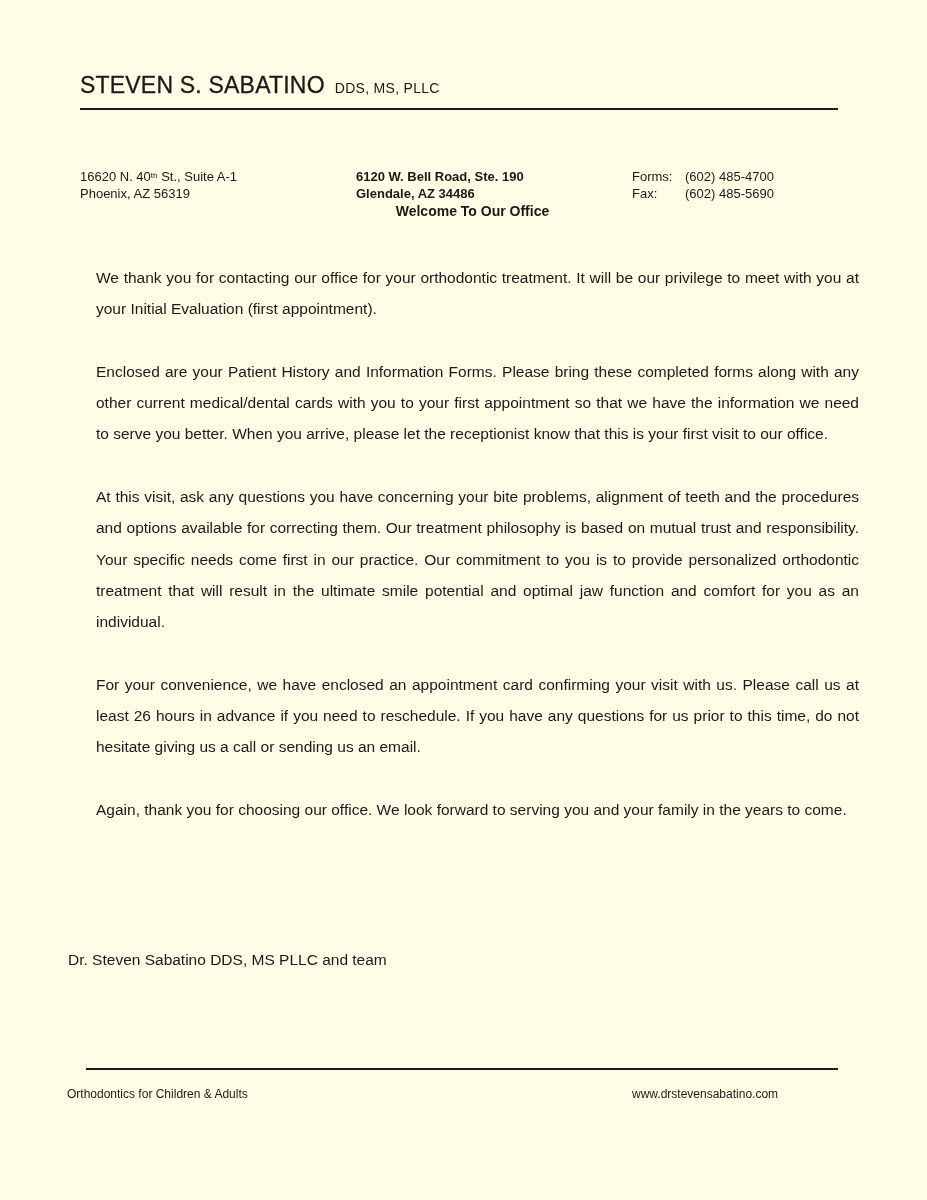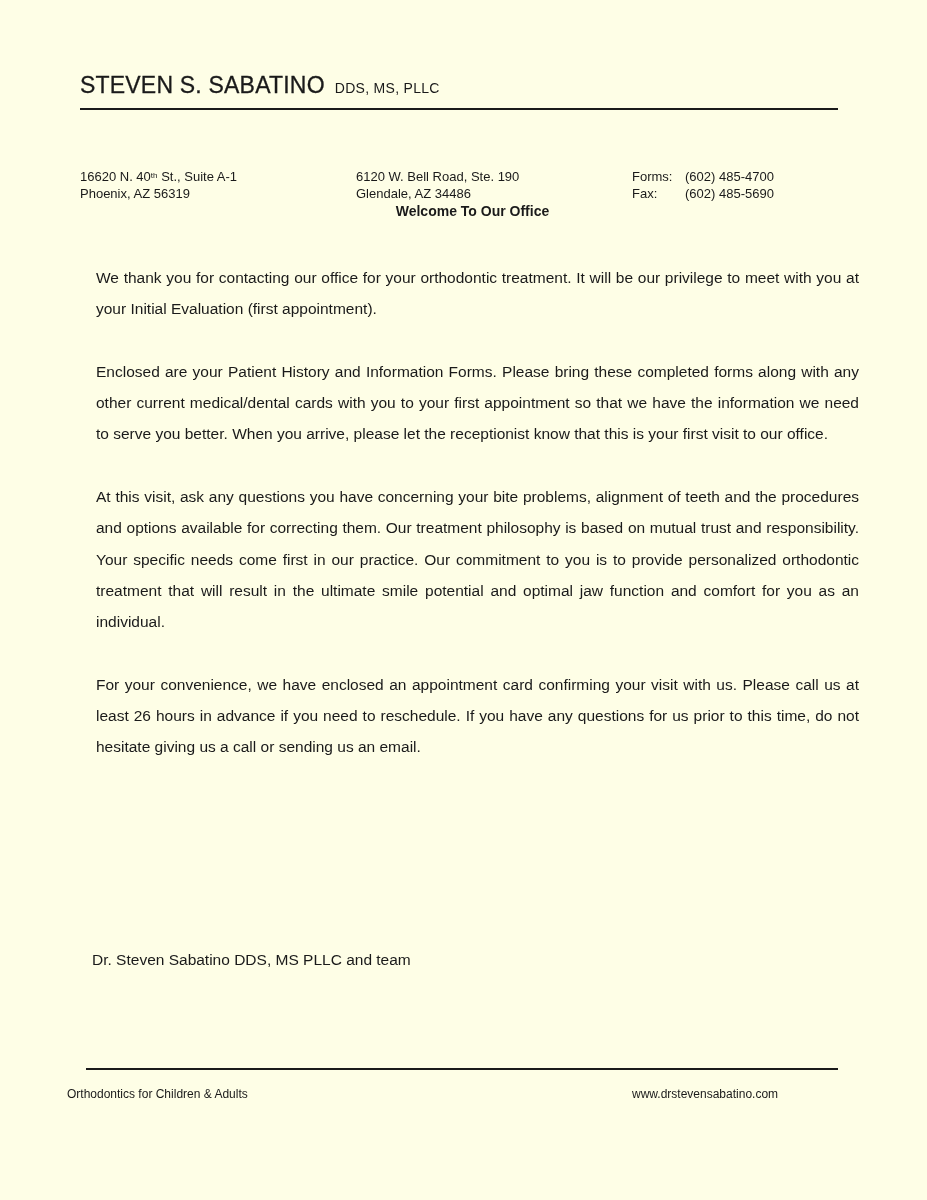--- a/index.html
+++ b/index.html
@@ -10,29 +10,29 @@
   .name {
     position: absolute; left: 80px; top: 72px; font-size: 23px; font-weight: normal;
     letter-spacing: 0.2px; -webkit-text-stroke: 0.3px #1a1a1a;
   }
   .name .creds { font-size: 14px; margin-left: 10px; letter-spacing: 0.3px; -webkit-text-stroke: 0; }
   .rule { position: absolute; height: 2px; background: #1a1a1a; }
   .rule.top { left: 80px; width: 758px; top: 108px; }
   .rule.bottom { left: 86px; width: 752px; top: 1068px; }
   .addr { position: absolute; top: 120px; font-size: 13px; line-height: 17px; margin-top: 48px; }
   .addr1 { left: 80px; }
-  .addr2 { left: 356px; }
+  .addr2 { left: 356px; font-weight: bold; }
   .contact { left: 632px; }
   .contact .lbl { display: inline-block; width: 53px; }
   sup { font-size: 8px; vertical-align: top; position: relative; top: -1px; }
   .title { position: absolute; top: 203px; left: 0; width: 919px; text-align: center; font-size: 14px; font-weight: bold; padding-left: 16px; }
   .title span { position: relative; left: -3px; }
   .body { position: absolute; left: 96px; width: 763px; top: 262px; font-size: 15.5px; line-height: 31.3px; text-align: justify; }
   .body p { margin: 0 0 31.3px 0; }
-  .sig { position: absolute; left: 92px; top: 951px; font-size: 15.5px; }
+  .sig { position: absolute; left: 68px; top: 951px; font-size: 15.5px; }
   .footer { position: absolute; top: 1087px; font-size: 12px; }
   .footer.left { left: 67px; }
   .footer.right { left: 632px; }
 </style>
 </head>
 <body>
 
 <div class="name">
   <span>STEVEN S. SABATINO</span><span class="creds">DDS, MS, PLLC</span>
 </div>
@@ -51,19 +51,20 @@
   <div><span class="lbl">Fax:</span><span>(602) 485-5690</span></div>
 </div>
 
 <div class="title"><span>Welcome To Our Office</span></div>
 
 <div class="body">
   <p>We thank you for contacting our office for your orthodontic treatment.  It will be our privilege to meet with you at your Initial Evaluation (first appointment).</p>
   <p>Enclosed are your Patient History and Information Forms.  Please bring these completed forms along with any other current medical/dental cards with you to your first appointment so that we have the information we need to serve you better.  When you arrive, please let the receptionist know that this is your first visit to our office.</p>
   <p>At this visit, ask any questions you have concerning your bite problems, alignment of teeth and the procedures and options available for correcting them.  Our treatment philosophy is based on mutual trust and responsibility.  Your specific needs come first in our practice.  Our commitment to you is to provide personalized orthodontic treatment that will result in the ultimate smile potential and optimal jaw function and comfort for you as an individual.</p>
   <p>For your convenience, we have enclosed an appointment card confirming your visit with us. Please call us at least 26 hours in advance if you need to reschedule.  If you have any questions for us prior to this time, do not hesitate giving us a call or sending us an email.</p>
+  <p>Again, thank you for choosing our office.  We look forward to serving you and your family in the years to come.</p>
 </div>
 
 <div class="sig">Dr. Steven Sabatino DDS, MS PLLC and team</div>
 
 <div class="rule bottom"></div>
 <div class="footer left">Orthodontics for Children &amp; Adults</div>
 <div class="footer right">www.drstevensabatino.com</div>
 
 </body></html>

